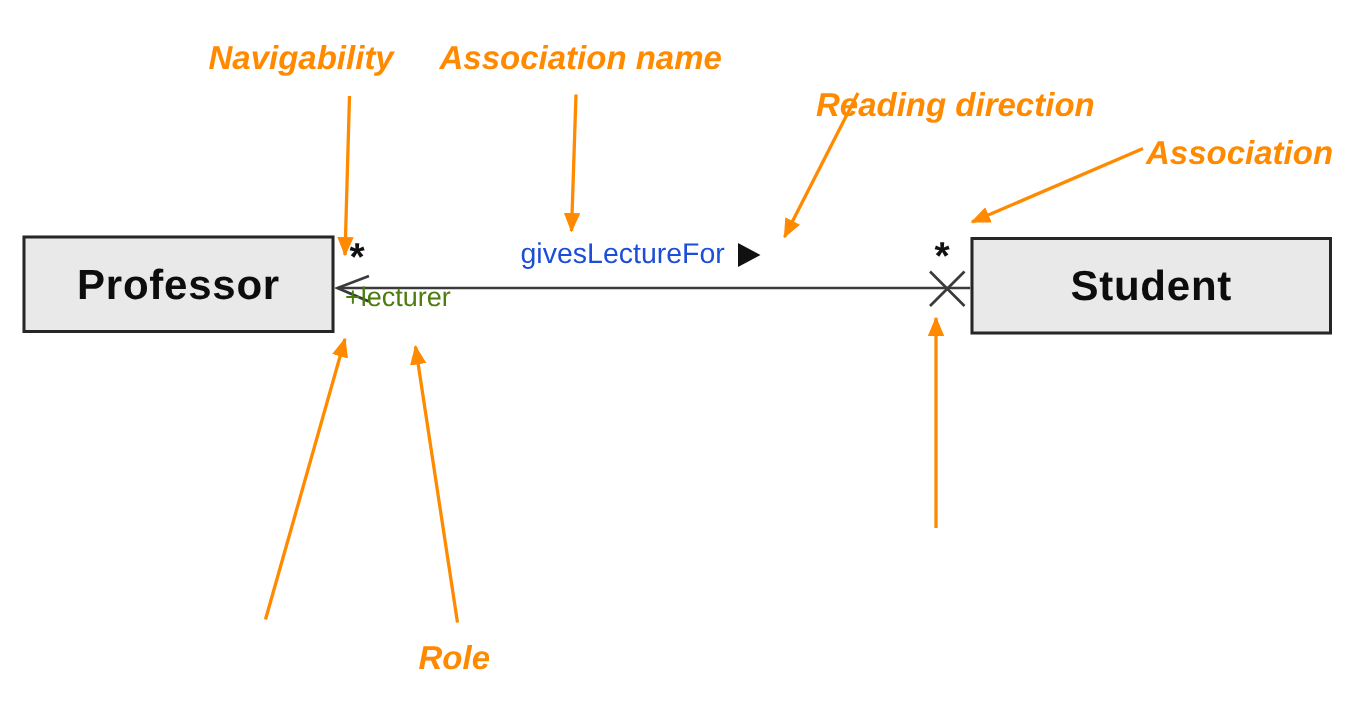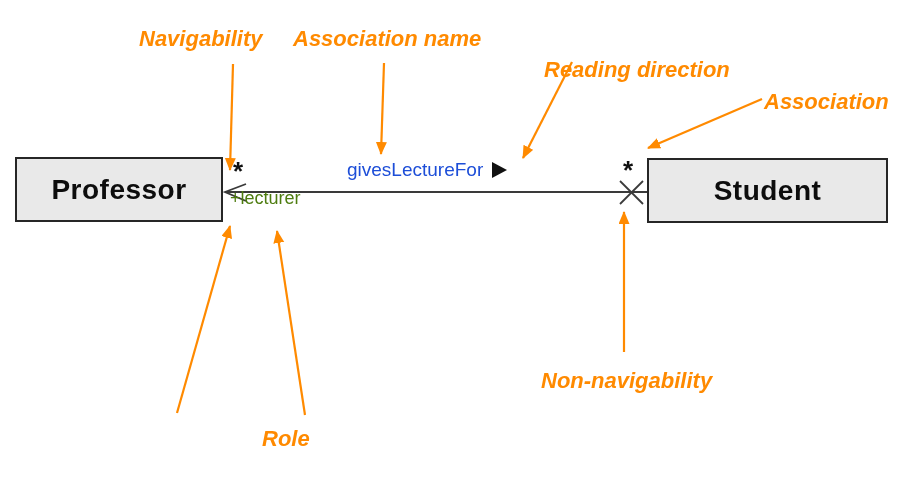--- a/index.html
+++ b/index.html
@@ -49,21 +49,21 @@
     color: #FF8A00;
     white-space: nowrap;
     line-height: 1.1;
   }
   .lbl-navigability     { left: 139px; top: 27px; }
   .lbl-association-name { left: 293px; top: 27px; }
   .lbl-reading-direction{ left: 544px; top: 26px; margin-top: 32px; }
   .lbl-multiplicity     { left: 764px; top: 90px; }
   .lbl-non-navigability { left: 541px; top: 369px; }
   .lbl-visibility       { left: 134px; top: 426px; }
-  .lbl-role             { left: 262px; top: 427px; }
+  .lbl-role             { left: 279px; top: 427px; }
 
   .uml-text {
     position: absolute;
     color: #2b2b2b;
     white-space: nowrap;
     line-height: 1;
   }
   .mult-star {
     font-size: 26px;
     font-weight: bold;
@@ -139,16 +139,15 @@
 
   <div class="assoc-name-wrap">
     <span class="assoc-name-text">givesLectureFor</span>
     <span class="reading-triangle"></span>
   </div>
 
   <div class="ann-label lbl-association-name">Association name</div>
   <div class="ann-label lbl-navigability">Navigability</div>
   <div class="ann-label lbl-reading-direction">Reading direction</div>
   <div class="ann-label lbl-multiplicity">Association</div>
-  <div class="ann-label lbl-non-navigability">Non-navigability</div>
   <div class="ann-label lbl-role">Role</div>
 
 </div>
 
 </body></html>

